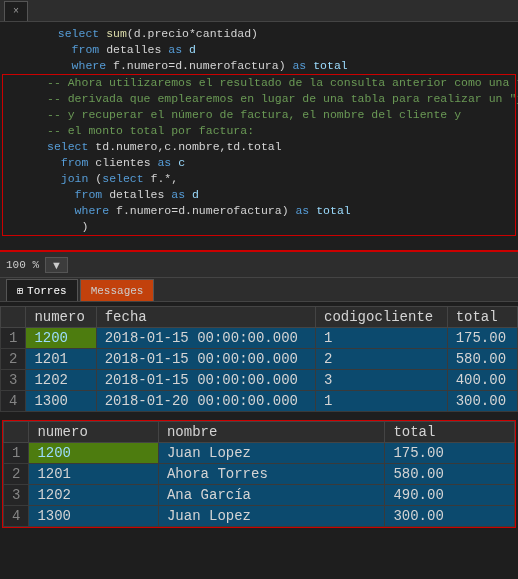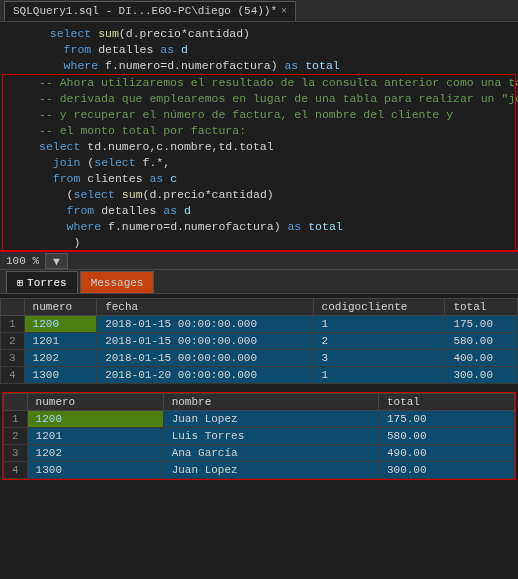--- a/index.html
+++ b/index.html
@@ -52,21 +52,21 @@
 
     .code-lines {
       display: flex;
       flex-direction: column;
     }
 
     .code-line {
       display: flex;
       align-items: flex-start;
       min-height: 16px;
-      padding: 0 4px;
+      padding: 0 12px;
     }
 
     .line-num {
       color: #858585;
       width: 24px;
       text-align: right;
       margin-right: 8px;
       flex-shrink: 0;
       font-size: 11px;
       line-height: 16px;
@@ -89,21 +89,21 @@
     
     .c-green { color: #6a9955; }
     .c-blue { color: #569cd6; }
     .c-white { color: #d4d4d4; }
     .c-yellow { color: #dcdcaa; }
     .c-lightblue { color: #9cdcfe; }
 
     
     .toolbar {
       background: #2d2d2d;
-      height: 18px;
+      height: 26px;
       display: flex;
       align-items: center;
       padding: 0 6px;
       gap: 6px;
       border-bottom: 1px solid #444;
     }
     .zoom-label {
       color: #ccc;
       font-size: 11px;
     }
@@ -151,21 +151,21 @@
 
     
     .result-table-wrap {
       overflow: hidden;
       padding: 4px 0;
     }
 
     table {
       border-collapse: collapse;
       width: 100%;
-      font-size: 11px;
+      font-size: 14px;
       color: #d4d4d4;
     }
 
     table th {
       background: #2d2d2d;
       color: #d4d4d4;
       font-weight: normal;
       padding: 2px 8px;
       border: 1px solid #444;
       text-align: left;
@@ -193,21 +193,20 @@
     .second-result {
       border: 1.5px solid #cc0000;
       margin: 4px 2px;
     }
   </style>
 </head>
 <body>
 
 <div class="title-bar">
   <div class="tab">
-    <span>SQLQuery1.sql - DI...EGO-PC\diego (54))*</span>
     <span class="close-x">×</span>
   </div>
 </div>
 
 <div class="code-area">
   <div class="code-lines">
     <div class="code-line">
       <span class="line-num"></span>
       <span class="line-content c-white">  <span class="c-blue">select</span> <span class="c-yellow">sum</span>(d.precio*cantidad)</span>
     </div>
@@ -237,29 +236,25 @@
     <div class="code-line">
       <span class="line-num"></span>
       <span class="line-content c-green">-- el monto total por factura:</span>
     </div>
     <div class="code-line">
       <span class="line-num"></span>
       <span class="line-content"><span class="c-blue">select</span> <span class="c-white">td.numero,c.nombre,td.total</span></span>
     </div>
     <div class="code-line">
       <span class="line-num"></span>
+      <span class="line-content">  <span class="c-blue">from</span> <span class="c-white">clientes</span> <span class="c-blue">as</span> <span class="c-lightblue">c</span></span>
+    </div>
+    <div class="code-line">
+      <span class="line-num"></span>
       <span class="line-content">  <span class="c-blue">join</span> (<span class="c-blue">select</span> <span class="c-white">f.*,</span></span>
-    </div>
-    <div class="code-line">
-      <span class="line-num"></span>
-      <span class="line-content">  <span class="c-blue">from</span> <span class="c-white">clientes</span> <span class="c-blue">as</span> <span class="c-lightblue">c</span></span>
-    </div>
-    <div class="code-line">
-      <span class="line-num"></span>
-      <span class="line-content">    (<span class="c-blue">select</span> <span class="c-yellow">sum</span><span class="c-white">(d.precio*cantidad)</span></span>
     </div>
     <div class="code-line">
       <span class="line-num"></span>
       <span class="line-content">    <span class="c-blue">from</span> <span class="c-white">detalles</span> <span class="c-blue">as</span> <span class="c-lightblue">d</span></span>
     </div>
     <div class="code-line">
       <span class="line-num"></span>
       <span class="line-content">    <span class="c-blue">where</span> <span class="c-white">f.numero=d.numerofactura) <span class="c-blue">as</span> <span class="c-lightblue">total</span></span></span>
     </div>
     <div class="code-line">
@@ -342,21 +337,21 @@
     <tbody>
       <tr>
         <td class="row-num">1</td>
         <td class="highlighted">1200</td>
         <td>Juan Lopez</td>
         <td>175.00</td>
       </tr>
       <tr>
         <td class="row-num">2</td>
         <td>1201</td>
-        <td>Luis Torres</td>
+        <td>Ahora Torres</td>
         <td>580.00</td>
       </tr>
       <tr>
         <td class="row-num">3</td>
         <td>1202</td>
         <td>Ana García</td>
         <td>490.00</td>
       </tr>
       <tr>
         <td class="row-num">4</td>

